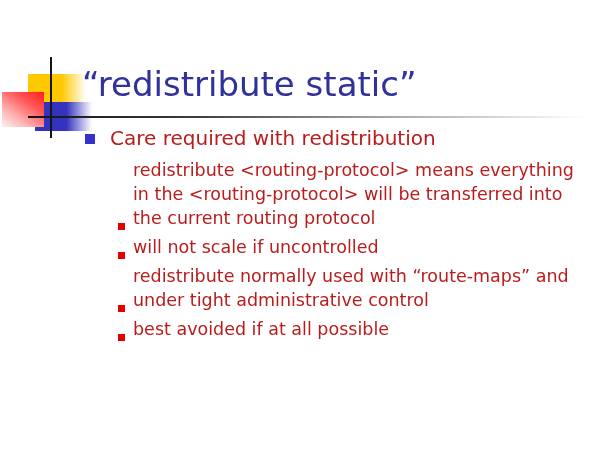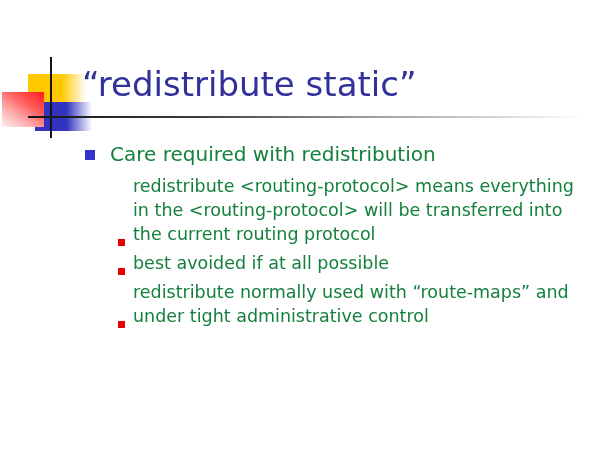--- a/index.html
+++ b/index.html
@@ -51,22 +51,22 @@
     font-size: 34px;
     line-height: 1.2;
     color: #31319b;
     white-space: nowrap;
     z-index: 5;
   }
 
   
   .body {
     position: absolute;
-    left: 0; top: 140px; right: 10px;
-    color: #15803d;
+    left: 0; top: 124px; right: 10px;
+    color: #b91c1c;
     z-index: 5;
   }
   .bullet-l1 {
     display: flex;
     margin-left: 85px;
     align-items: flex-start;
   }
   .bullet-l1 .sq {
     flex: 0 0 auto;
     width: 10px; height: 10px;
@@ -123,23 +123,27 @@
 
     <ul class="sublist">
       <li>
         <span class="sq"></span>
         <span class="txt">redistribute &lt;routing-protocol&gt; means everything
 in the &lt;routing-protocol&gt; will be transferred into
 the current routing protocol</span>
       </li>
       <li>
         <span class="sq"></span>
-        <span class="txt">best avoided if at all possible</span>
+        <span class="txt">will not scale if uncontrolled</span>
       </li>
       <li>
         <span class="sq"></span>
         <span class="txt">redistribute normally used with “route-maps” and
 under tight administrative control</span>
+      </li>
+      <li>
+        <span class="sq"></span>
+        <span class="txt">best avoided if at all possible</span>
       </li>
     </ul>
 
   </div>
 </div>
 
 </body></html>

